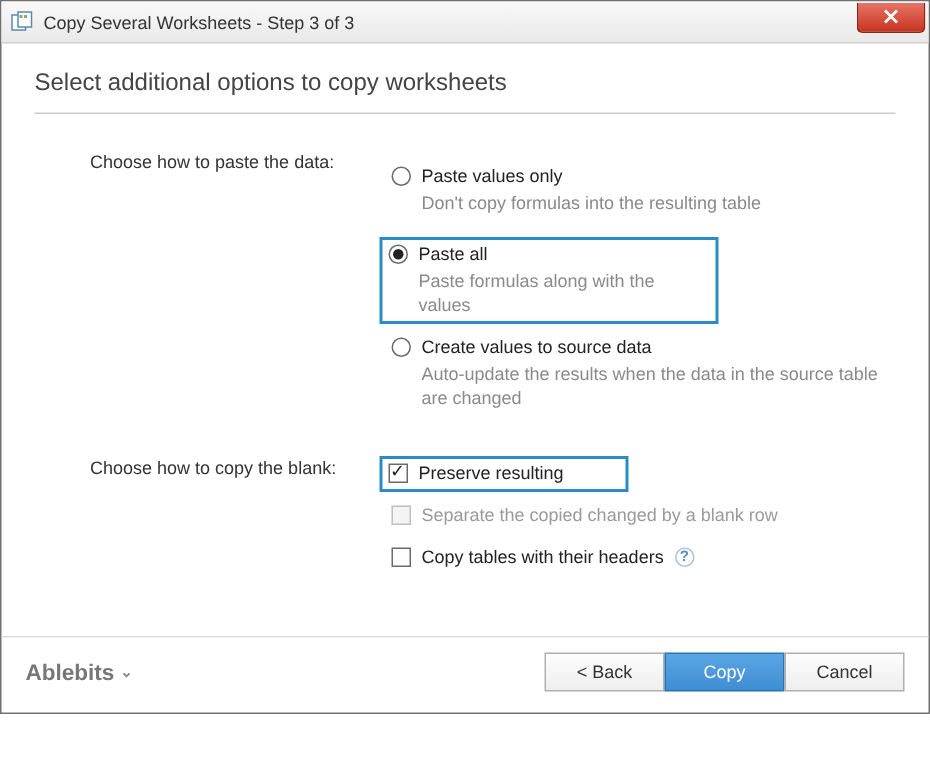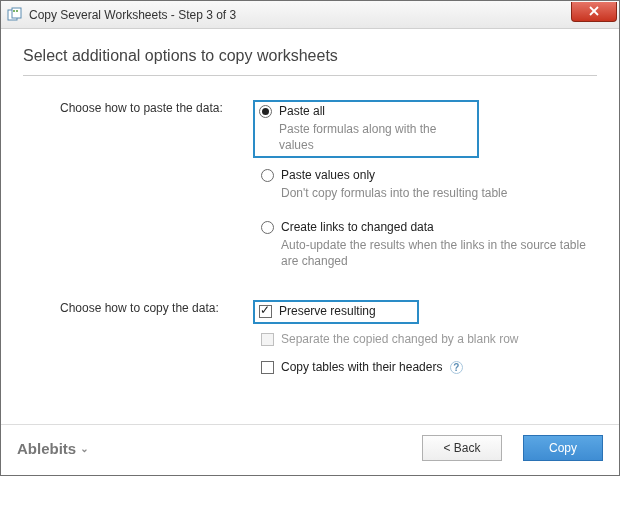--- a/index.html
+++ b/index.html
@@ -174,21 +174,21 @@
   }
   .brand-chev {
     margin-left: 4px;
     font-size: 10px;
     color: #888;
   }
   .spacer { flex: 1; }
   .btn {
     height: 26px;
     min-width: 80px;
-    margin-left: 21px;
+    margin-left: 0;
     border: 1px solid #b0b0b0;
     background: linear-gradient(to bottom, #fdfdfd, #eeeeee);
     color: #333;
     font-size: 12px;
     display: flex;
     align-items: center;
     justify-content: center;
     padding: 0 12px;
   }
   .btn.primary {
@@ -223,49 +223,49 @@
   </div>
 
   <div class="content">
     <div class="heading">Select additional options to copy worksheets</div>
     <div class="hr"></div>
 
     <div class="row">
       <div class="label-col">Choose how to paste the data:</div>
       <div class="opts-col">
 
+        <div class="radio-item" style="margin-top:6px; margin-bottom:10px;">
+          <div class="radio-ctrl"></div>
+          <div class="opt-text">
+            <div class="opt-label">Paste values only</div>
+            <div class="opt-desc">Don't copy formulas into the resulting table</div>
+          </div>
+        </div>
+
         <div class="radio-item highlight paste-hl">
           <div class="radio-ctrl checked"></div>
           <div class="opt-text">
             <div class="opt-label">Paste all</div>
             <div class="opt-desc">Paste formulas along with the values</div>
           </div>
         </div>
 
-        <div class="radio-item" style="margin-top:6px; margin-bottom:10px;">
-          <div class="radio-ctrl"></div>
-          <div class="opt-text">
-            <div class="opt-label">Paste values only</div>
-            <div class="opt-desc">Don't copy formulas into the resulting table</div>
-          </div>
-        </div>
-
         <div class="radio-item">
           <div class="radio-ctrl"></div>
           <div class="opt-text">
-            <div class="opt-label">Create links to changed data</div>
-            <div class="opt-desc">Auto-update the results when the links in the source table are changed</div>
+            <div class="opt-label">Create values to source data</div>
+            <div class="opt-desc">Auto-update the results when the data in the source table are changed</div>
           </div>
         </div>
 
       </div>
     </div>
 
     <div class="row">
-      <div class="label-col">Choose how to copy the data:</div>
+      <div class="label-col">Choose how to copy the blank:</div>
       <div class="opts-col">
 
         <div class="check-item highlight copy-hl">
           <div class="check-ctrl checked"></div>
           <div class="opt-text">
             <div class="opt-label">Preserve resulting</div>
           </div>
         </div>
 
         <div class="check-item" style="margin-top:2px;">
@@ -291,15 +291,16 @@
   </div>
 
   <div class="footer">
     <div class="brand">
       <span>Ablebits</span>
       <span class="brand-chev">⌄</span>
     </div>
     <div class="spacer"></div>
     <div class="btn">&lt;  Back</div>
     <div class="btn primary">Copy</div>
+    <div class="btn">Cancel</div>
   </div>
 
 </div>
 
 </body></html>

